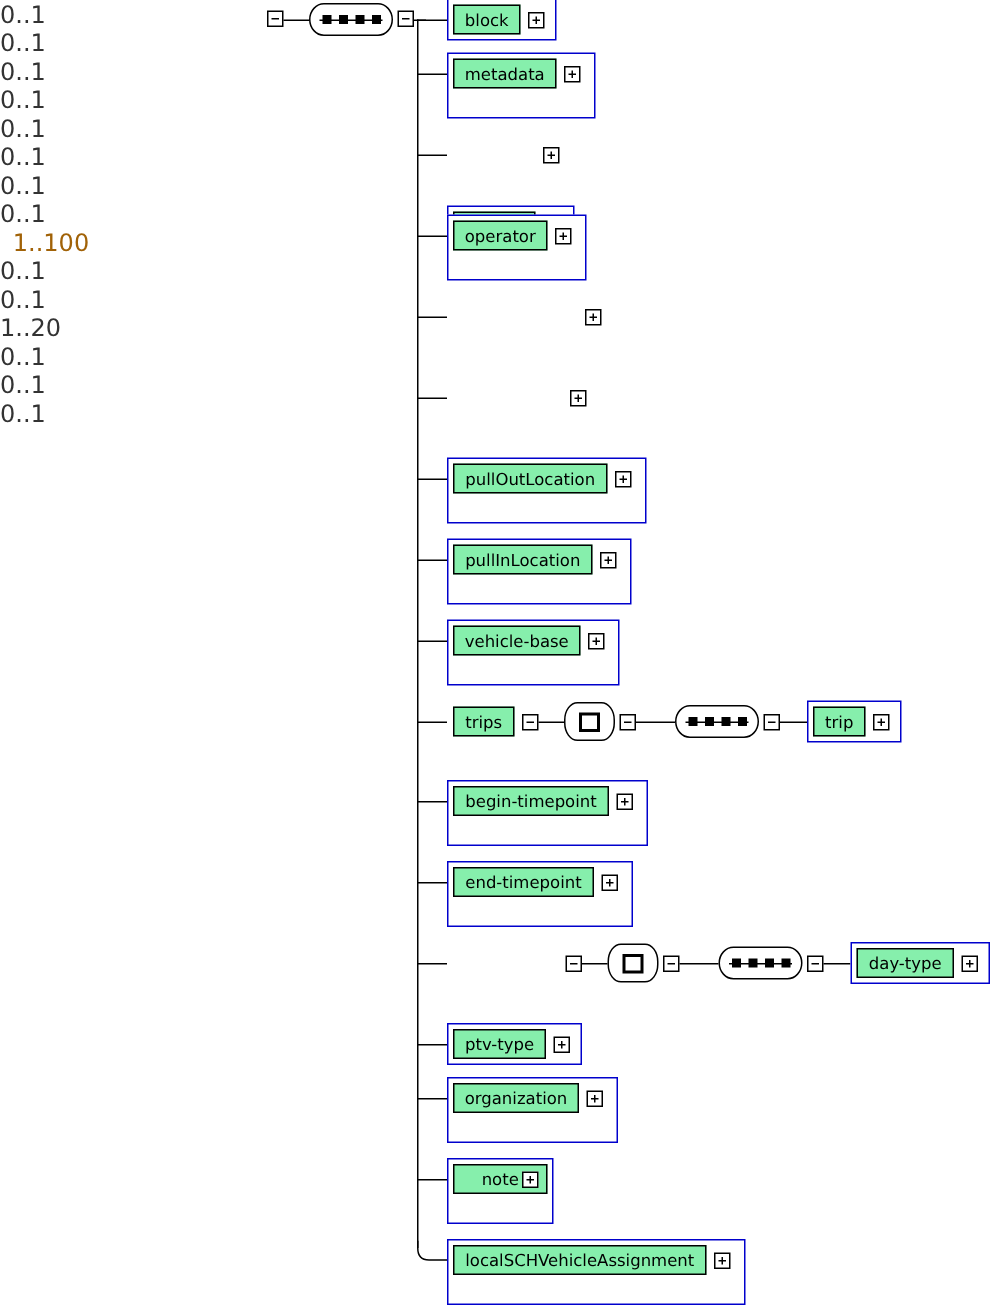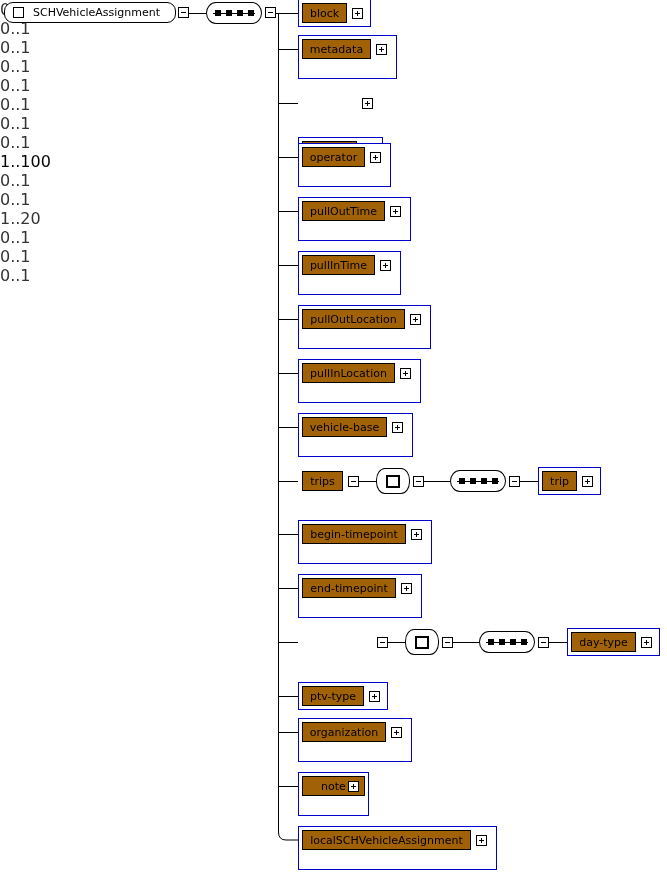--- a/index.html
+++ b/index.html
@@ -100,40 +100,35 @@
   .elem .frame{
     position:absolute;left:0;top:0;
     box-sizing:border-box;
     border:1px solid #0000cc;
     background:#ffffff;
   }
   .elem .plate{
     position:absolute;
     box-sizing:border-box;
     border:1px solid #000;
-    background:#a16207;
+    background:#86efac;
     display:flex;align-items:center;justify-content:center;
   }
   .elem .plate .psh{
     position:absolute;left:3px;top:3px;right:-3px;bottom:-3px;
     background:#b0b0b0;z-index:-1;
   }
   .elem .name{
     font-size:11px;color:#000;white-space:nowrap;line-height:1;
   }
 </style>
 </head>
 <body>
 
 <div id="canvas">
-    <div class="rootbox" style="left: 4px; top: 2px; width: 172px; height: 21px;">
-      <div class="shadow" style="background: rgb(176, 176, 176);"></div>
-      <div class="root-icon"></div>
-      <span class="root-label">SCHVehicleAssignment</span>
-    </div>
     <div class="exp" title="minus-expander-icon" style="left: 178px; top: 7px;"></div>
     <div class="line-h" style="left: 189px; top: 12.5px; width: 23px;"></div>
     <div class="seq" style="left: 206px; top: 1.5px;">
       <div class="shadow"></div>
       <div class="bar"></div>
       <div class="dot" style="left: 8px;"></div>
       <div class="dot" style="left: 19px;"></div>
       <div class="dot" style="left: 30px;"></div>
       <div class="dot" style="left: 41px;"></div>
     </div>
@@ -173,37 +168,23 @@
     <div class="elem" style="left: 298px; top: 143px; width: 110px; height: 44px;">
       <div class="frame" style="width: 93px; height: 44px; border-color: rgb(0, 0, 204);"></div>
       <div class="plate" style="left: 4px; top: 4px; width: 63px; height: 20px;">
         <div class="psh" style="background: rgb(176, 176, 176);"></div>
         <span class="name">operator</span>
       </div>
     </div>
     <div class="exp plus" title="plus-expander-icon" style="left: 370px; top: 152px;"></div>
     <div class="card" style="color: rgb(51, 51, 51); left: 300px; top: 175px; width: 69px;">0..1</div>
     <div class="line-h" style="left: 278px; top: 211px; width: 20px;"></div>
-    <div class="elem" style="left: 298px; top: 197px; width: 113px; height: 44px;">
-      <div class="frame" style="width: 113px; height: 44px; border-color: rgb(0, 0, 204);"></div>
-      <div class="plate" style="left: 4px; top: 4px; width: 83px; height: 20px;">
-        <div class="psh" style="background: rgb(176, 176, 176);"></div>
-        <span class="name">pullOutTime</span>
-      </div>
-    </div>
     <div class="exp plus" title="plus-expander-icon" style="left: 390px; top: 206px;"></div>
     <div class="card" style="color: rgb(51, 51, 51); left: 300px; top: 229px; width: 89px;">0..1</div>
     <div class="line-h" style="left: 278px; top: 265px; width: 20px;"></div>
-    <div class="elem" style="left: 298px; top: 251px; width: 103px; height: 44px;">
-      <div class="frame" style="width: 103px; height: 44px; border-color: rgb(0, 0, 204);"></div>
-      <div class="plate" style="left: 4px; top: 4px; width: 73px; height: 20px;">
-        <div class="psh" style="background: rgb(176, 176, 176);"></div>
-        <span class="name">pullInTime</span>
-      </div>
-    </div>
     <div class="exp plus" title="plus-expander-icon" style="left: 380px; top: 260px;"></div>
     <div class="card" style="color: rgb(51, 51, 51); left: 300px; top: 283px; width: 79px;">0..1</div>
     <div class="line-h" style="left: 278px; top: 319px; width: 20px;"></div>
     <div class="elem" style="left: 298px; top: 305px; width: 133px; height: 48px;">
       <div class="frame" style="width: 133px; height: 44px; border-color: rgb(0, 0, 204);"></div>
       <div class="plate" style="left: 4px; top: 4px; width: 103px; height: 20px;">
         <div class="psh" style="background: rgb(176, 176, 176);"></div>
         <span class="name">pullOutLocation</span>
       </div>
     </div>
@@ -246,21 +227,21 @@
     <div class="line-h" style="left: 424px; top: 481px; width: 26px;"></div>
     <div class="seq" style="left: 450px; top: 470px;">
       <div class="shadow"></div>
       <div class="bar"></div>
       <div class="dot" style="left: 8px;"></div>
       <div class="dot" style="left: 19px;"></div>
       <div class="dot" style="left: 30px;"></div>
       <div class="dot" style="left: 41px;"></div>
     </div>
     <div class="exp" title="minus-expander-icon" style="left: 509px; top: 475.5px;"></div>
-    <div class="card" style="color: #000000; left: 444px; top: 495px; width: 68px;">1..100</div>
+    <div class="card" style="color: #a16207; left: 444px; top: 495px; width: 68px; text-align: center;">1..100</div>
     <div class="line-h" style="left: 520px; top: 481px; width: 18px;"></div>
     <div class="elem" style="left: 538px; top: 467px; width: 63px; height: 28px;">
       <div class="frame" style="width: 63px; height: 28px; border-color: rgb(0, 0, 204);"></div>
       <div class="plate" style="left: 4px; top: 4px; width: 35px; height: 20px;">
         <div class="psh" style="background: rgb(176, 176, 176);"></div>
         <span class="name">trip</span>
       </div>
     </div>
     <div class="exp plus" title="plus-expander-icon" style="left: 582px; top: 476px;"></div>
     <div class="line-h" style="left: 278px; top: 534px; width: 20px;"></div>

